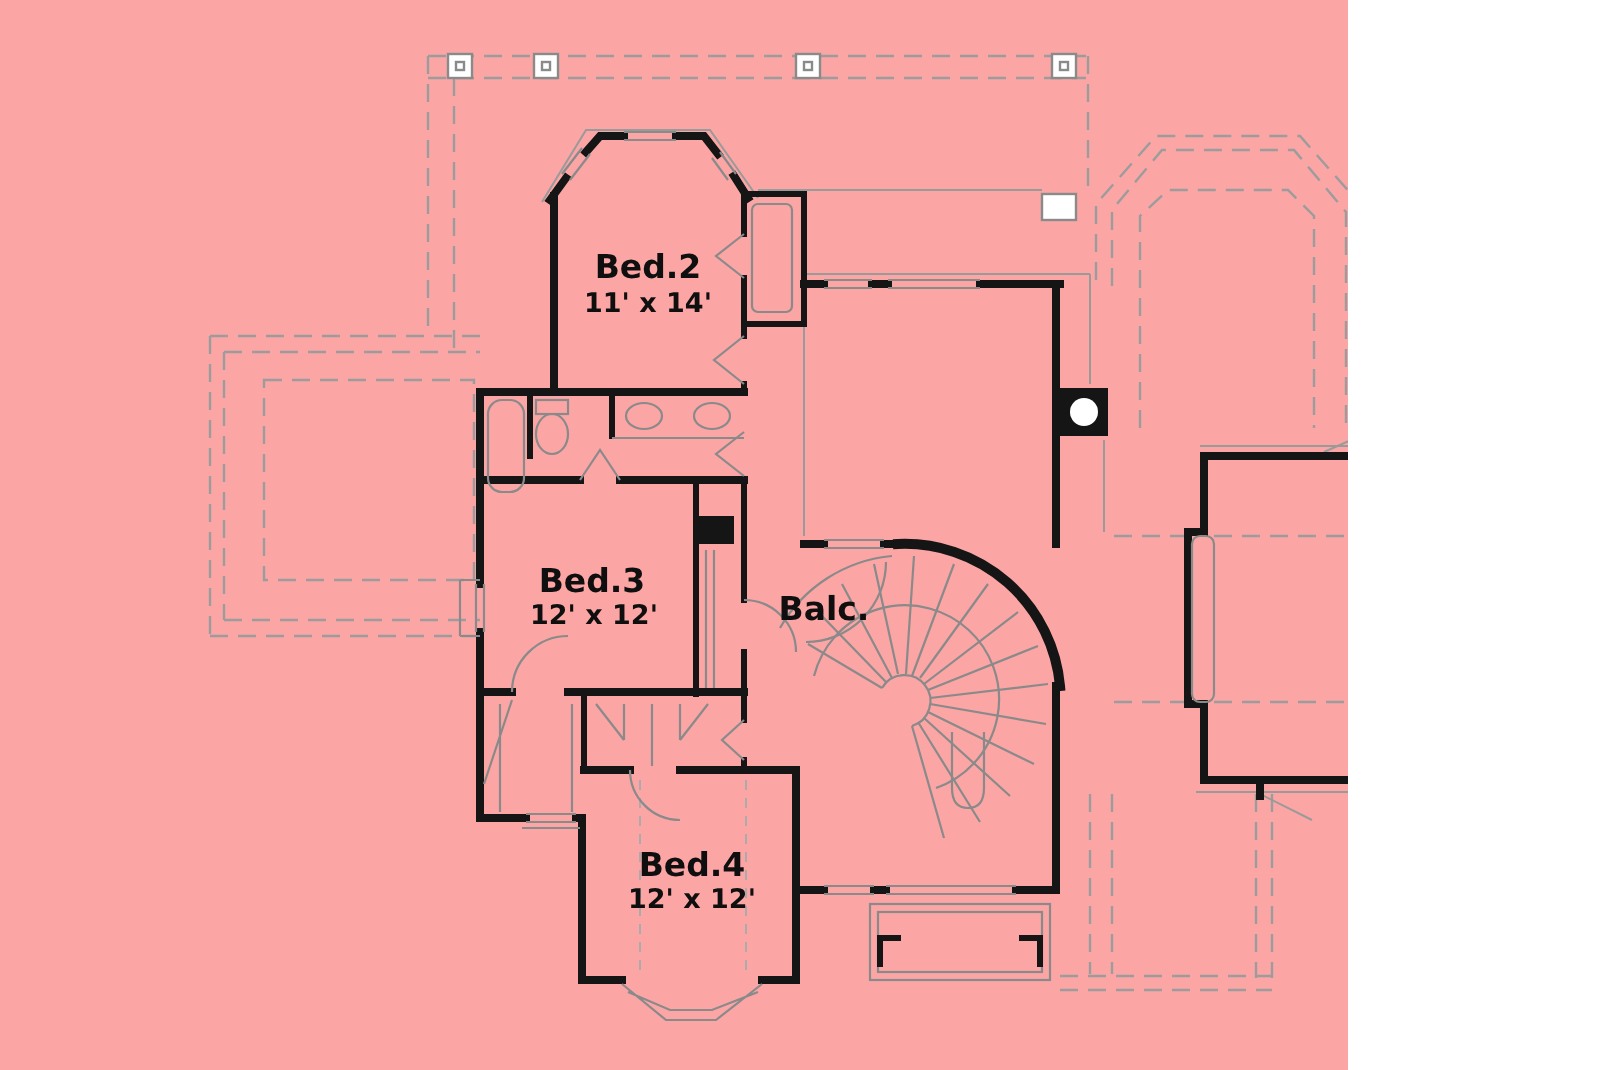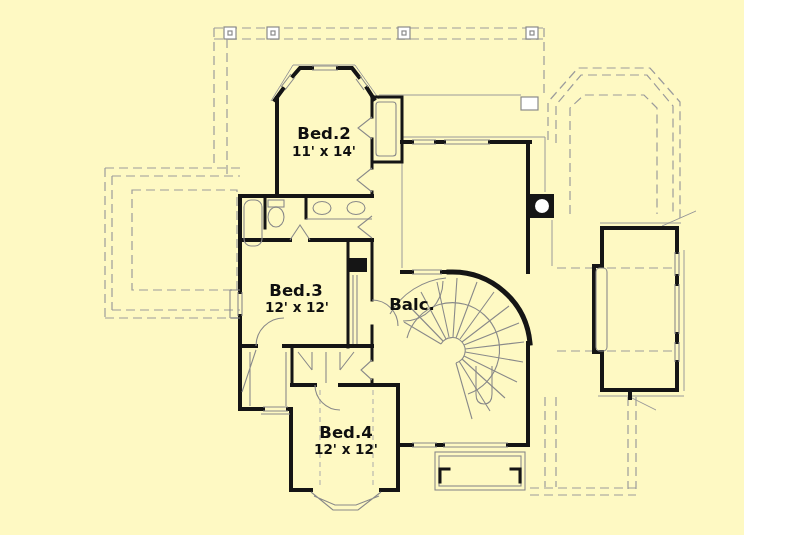--- a/index.html
+++ b/index.html
@@ -1,16 +1,16 @@
 <!DOCTYPE html>
 <html><head>
 <meta charset="utf-8">
 <style>
   html,body{margin:0;padding:0;background:#ffffff;}
-  .canvas{position:relative;width:744px;height:535px;background:#fef9c3;overflow:hidden;
+  .canvas{position:relative;width:674px;height:535px;background:#fca5a5;overflow:hidden;
           font-family:"DejaVu Sans","Liberation Sans",sans-serif;}
   svg{position:absolute;left:0;top:0;}
   .wall{stroke:#151515;stroke-width:4;fill:none;stroke-linecap:square;}
   .wall5{stroke:#151515;stroke-width:5;fill:none;stroke-linecap:square;}
   .w3{stroke:#151515;stroke-width:3;fill:none;stroke-linecap:square;}
   .thin{stroke:#8a8a8a;stroke-width:1.1;fill:none;}
   .thin2{stroke:#9a9a9a;stroke-width:1;fill:none;}
   .dash{stroke:#9c9c9c;stroke-width:1.2;fill:none;stroke-dasharray:9 5;}
   .dash2{stroke:#ababab;stroke-width:1;fill:none;stroke-dasharray:5 4;}
   .blk{fill:#151515;stroke:none;}

